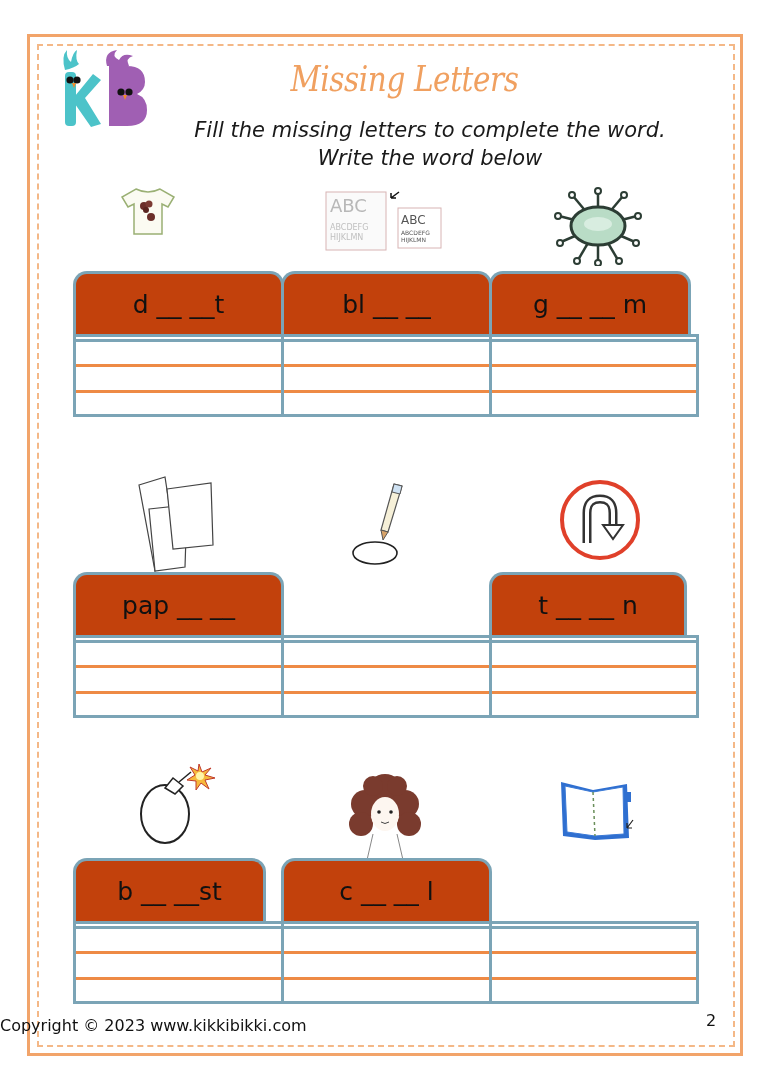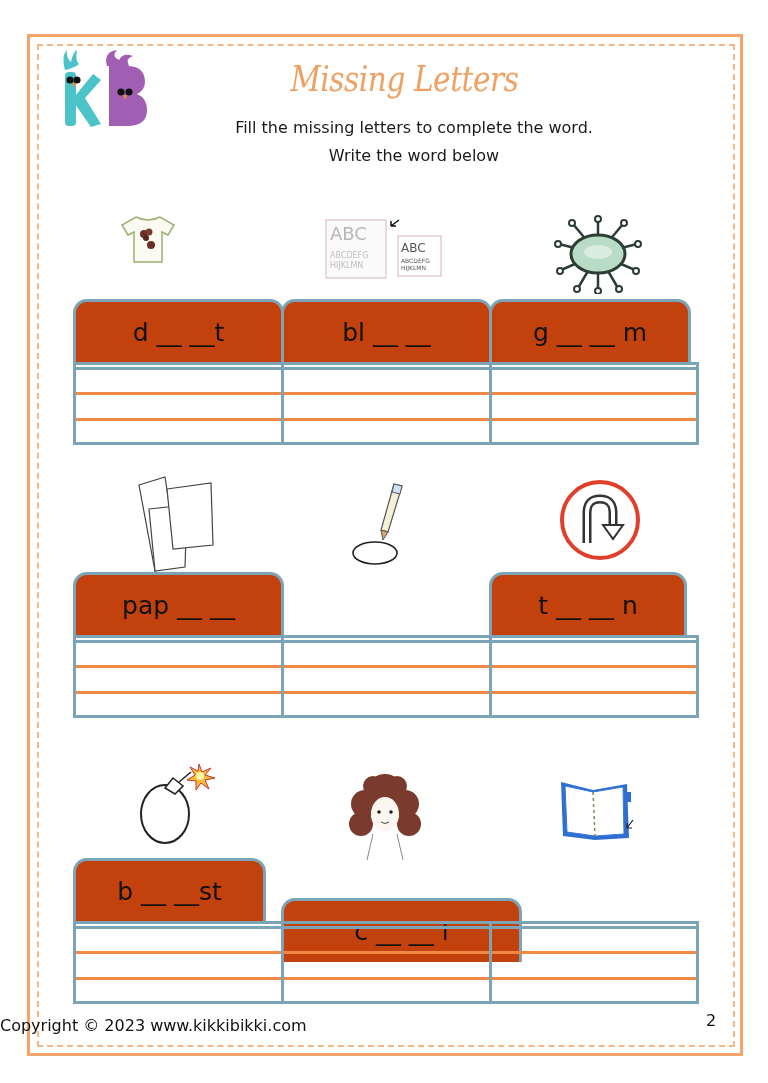--- a/index.html
+++ b/index.html
@@ -1,21 +1,21 @@
 <!DOCTYPE html>
 <html><head>
 <meta charset="utf-8">
 <style>
   html,body{margin:0;padding:0;background:#fff;}
   body{width:768px;height:1083px;position:relative;overflow:hidden;font-family:"DejaVu Sans","Liberation Sans",sans-serif;color:#1a1a1a;}
   .frame{position:absolute;left:27px;top:34px;width:710px;height:1016px;border:3px solid #f2a46a;box-sizing:content-box;}
   .inner{position:absolute;left:37px;top:44px;width:694px;height:999px;border:2px dashed #f4b887;}
   .logo{position:absolute;left:55px;top:48px;width:95px;height:82px;}
   .title{position:absolute;left:0;right:0;top:58px;text-align:center;font-family:"DejaVu Serif",serif;font-style:italic;font-size:36px;color:#f0a060;padding-left:50px;letter-spacing:-0.5px;transform:scaleX(0.82);}
-  .instr{position:absolute;left:144px;width:540px;text-align:center;font-size:16px;color:#1a1a1a;}
+  .instr{position:absolute;left:160px;width:540px;text-align:center;font-size:21px;color:#1a1a1a;font-style:italic;}
   .instr1{top:118px;}
   .instr2{top:146px;}
   .row{position:absolute;left:73px;width:626px;}
   .pics{position:absolute;left:0;top:0;width:626px;height:90px;}
   .pic{position:absolute;top:0;width:120px;height:90px;}
   .tbl{position:absolute;left:0;width:626px;}
   .hdr{position:absolute;top:0;height:64px;border:3px solid #7ba4b6;border-bottom:none;border-radius:14px 14px 0 0;box-sizing:border-box;display:flex;align-items:center;justify-content:center;font-size:25px;color:#111;background:#c2410c;}
   .lines{position:absolute;left:0;width:626px;height:82px;}
   .hl{position:absolute;left:0;width:626px;height:3px;}
   .vl{position:absolute;width:3px;background:#7ba4b6;}
@@ -45,21 +45,21 @@
     <circle cx="66" cy="44" r="3.6" fill="#111"></circle>
       <circle cx="74" cy="44" r="3.6" fill="#111"></circle>
     <path d="M68 47 l2 5 l2-5z" fill="#f08a2a"></path>
   </g>
 </svg>
 
 <div class="title">Missing Letters</div>
 <div class="instr instr1">Fill the missing letters to complete the word.</div>
 <div class="instr instr2">Write the word below</div>
 
-<div class="row" style="top:208px;height:240px;">
+<div class="row" style="top:180px;height:240px;">
   <div class="pics">
     <svg class="pic" style="left:45px;width:60px;height:50px;top:6px;" viewBox="0 0 60 50">
       <path d="M18 3 q12 6 24 0 l14 8 l-6 10 l-6-3 l0 30 l-28 0 l0-30 l-6 3 l-6-10z" fill="#fbfbf2" stroke="#9ab074" stroke-width="1.5"></path>
       <circle cx="26" cy="20" r="4" fill="#6b2f2a"></circle>
         <circle cx="31" cy="18" r="3.5" fill="#7b3a33"></circle>
         <circle cx="28" cy="24" r="3" fill="#5a2520"></circle>
       <circle cx="33" cy="31" r="4" fill="#6b2f2a"></circle>
     </svg>
     <svg class="pic" style="left:250px;width:125px;height:72px;top:4px;" viewBox="0 0 125 72">
       <rect x="3" y="8" width="60" height="58" fill="#fafafa" stroke="#d8b4b4" stroke-width="1"></rect>
@@ -196,21 +196,21 @@
       <path d="M8 10 L36 16 L66 11 L67 58 L38 60 L10 56 Z" fill="#fff" stroke="#3a79d6" stroke-width="1"></path>
       <path d="M36 16 L38 60" stroke="#6a8f5a" stroke-width="1.5" stroke-dasharray="3 3"></path>
       <rect x="70" y="16" width="4" height="10" fill="#2f6fd0"></rect>
       <path d="M76 44 L70 52 M70 52 L70 47 M70 52 L75 52" stroke="#222" stroke-width="1.2"></path>
     </svg>
   </div>
   <div class="tbl" style="top:96px;height:150px;">
     <div class="hdr" style="left:0;width:193px;">
         <span>b __ __st</span>
       </div>
-    <div class="hdr" style="left:208px;width:241px;margin-top:40px;">
+    <div class="hdr" style="left:208px;width:211px;">
         <span>c __ __ l</span>
       </div>
     <div class="lines" style="top:63px;">
       <div class="hl" style="top:0;background:#7ba4b6;"></div>
       <div class="hl" style="top:5px;background:#7ba4b6;"></div>
       <div class="hl" style="top:30px;background:#ee8a45;"></div>
       <div class="hl" style="top:56px;background:#ee8a45;"></div>
       <div class="hl" style="top:80px;background:#7ba4b6;"></div>
       <div class="vl" style="left:0;top:0;height:83px;"></div>
       <div class="vl" style="left:208px;top:0;height:83px;"></div>

